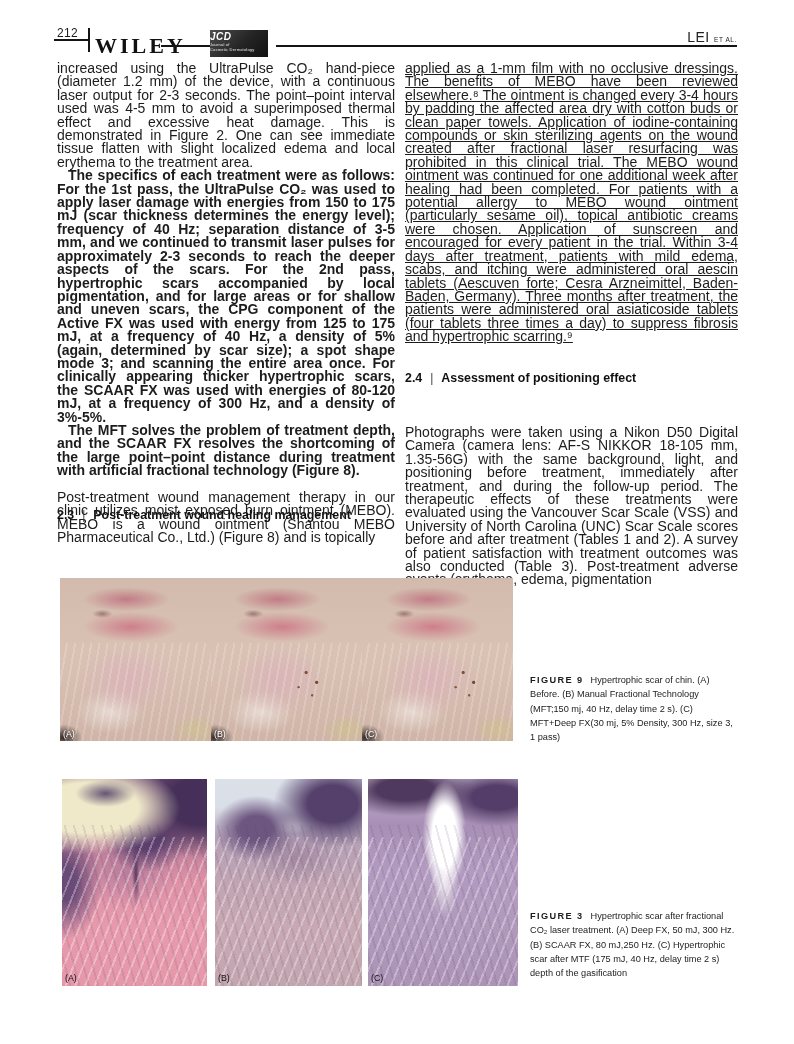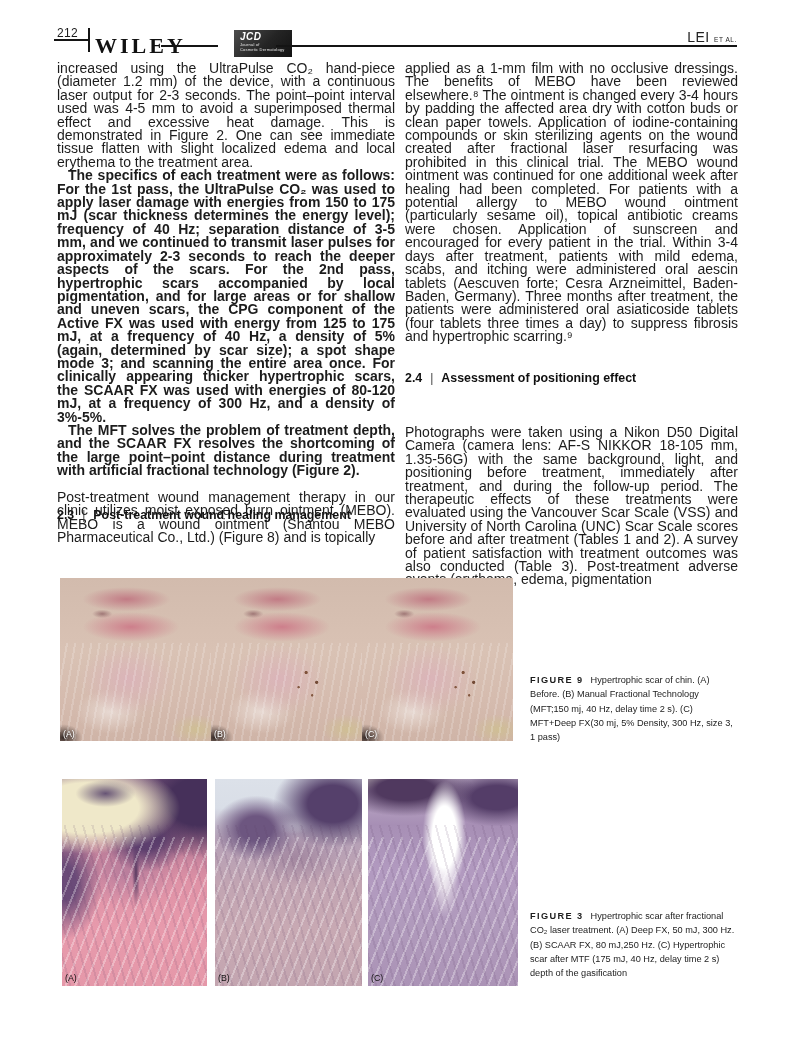--- a/index.html
+++ b/index.html
@@ -9,37 +9,37 @@
     border-right:1px solid #e0e0e0; border-bottom:1px solid #d8d8d8;
     font-family:"Liberation Sans", sans-serif; color:#1c1c1c;
   }
   
   .pgnum { position:absolute; left:57px; top:26px; font-size:12px; letter-spacing:0.3px; }
   .pgnum-rule { position:absolute; left:54px; top:39px; width:35px; height:1.5px; background:#141414; }
   .pgnum-vert { position:absolute; left:88px; top:28px; width:1.5px; height:24px; background:#141414; }
   .wiley { position:absolute; left:95px; top:33px; font-family:"Liberation Serif", serif;
            font-size:22px; font-weight:700; letter-spacing:3px; color:#111; }
   .hdr-dash { position:absolute; left:161px; top:45px; width:57px; height:2px; background:#141414; }
-  .jcd-box { position:absolute; left:234px; top:30px; width:58px; height:27px;
+  .jcd-box { position:absolute; left:210px; top:30px; width:58px; height:27px;
              background:linear-gradient(135deg,#4d4d4d 0%,#242424 55%,#111 100%);
-             color:#fff; padding:2px 6px; box-sizing:border-box; }
+             color:#fff; padding:2px 0; box-sizing:border-box; }
   .jcd-acronym { font-size:10px; font-weight:700; font-style:italic; letter-spacing:0.5px; line-height:10px; }
   .jcd-line { font-size:4px; line-height:5px; letter-spacing:0.2px; color:#e8e8e8; }
   .hdr-rule { position:absolute; left:276px; top:45px; width:461px; height:2px; background:#141414; }
   .running-head { position:absolute; left:600px; top:28px; width:137px; text-align:right; color:#222; }
   .running-head .rh-main { font-size:14px; letter-spacing:0.4px; }
   .running-head .rh-suffix { font-size:6.5px; letter-spacing:0.6px; }
   
   .col { position:absolute; font-size:14px; line-height:13.4px; text-align:justify; }
   .col p { margin:0; }
   .col p.indent { text-indent:11px;font-weight:bold; }
   .lcol-1 { left:57px; top:62px; width:338px; }
   .lcol-h { left:57px; top:468px; width:338px;margin-top:40px; }
   .lcol-2 { left:57px; top:491px; width:338px; }
-  .rcol-1 { left:405px; top:62px; width:333px; }
+  .rcol-1 { left:405px; top:62px; width:333px;text-decoration:underline; }
   .rcol-h { left:405px; top:371px; width:333px; }
   .rcol-2 { left:405px; top:399px; width:333px;margin-top:27px; }
   .sec-head { font-size:12.4px; font-weight:700; color:#101010; text-align:left; line-height:15px; }
   .sec-head .sec-div { font-weight:400; color:#444; padding:0 8px; font-size:12px; }
   
   .fig2 { position:absolute; left:60px; top:578px; width:453px; height:163px; display:flex; }
   .chin { position:relative; width:151px; height:163px; overflow:hidden;
     background:
       radial-gradient(ellipse 58px 16px at 44% 13%, rgba(193,120,131,0.95), rgba(193,120,131,0) 76%),
       radial-gradient(ellipse 62px 19px at 47% 30%, rgba(205,123,137,0.95), rgba(205,123,137,0) 78%),
@@ -122,21 +122,21 @@
   </div>
   <div class="hdr-rule"></div>
   <div class="running-head">
     <span class="rh-main">LEI</span>
     <span class="rh-suffix">ET AL.</span>
   </div>
 
   <div class="col lcol-1">
     <p>increased using the UltraPulse CO₂ hand-piece (diameter 1.2 mm) of the device, with a continuous laser output for 2-3 seconds. The point–point interval used was 4-5 mm to avoid a superimposed thermal effect and excessive heat damage. This is demonstrated in Figure 2. One can see immediate tissue flatten with slight localized edema and local erythema to the treatment area.</p>
     <p class="indent">The specifics of each treatment were as follows: For the 1st pass, the UltraPulse CO₂ was used to apply laser damage with energies from 150 to 175 mJ (scar thickness determines the energy level); frequency of 40 Hz; separation distance of 3-5 mm, and we continued to transmit laser pulses for approximately 2-3 seconds to reach the deeper aspects of the scars. For the 2nd pass, hypertrophic scars accompanied by local pigmentation, and for large areas or for shallow and uneven scars, the CPG component of the Active FX was used with energy from 125 to 175 mJ, at a frequency of 40 Hz, a density of 5% (again, determined by scar size); a spot shape mode 3; and scanning the entire area once. For clinically appearing thicker hypertrophic scars, the SCAAR FX was used with energies of 80-120 mJ, at a frequency of 300 Hz, and a density of 3%-5%.</p>
-    <p class="indent">The MFT solves the problem of treatment depth, and the SCAAR FX resolves the shortcoming of the large point–point distance during treatment with artificial fractional technology (Figure 2).</p>
+    <p class="indent">The MFT solves the problem of treatment depth, and the SCAAR FX resolves the shortcoming of the large point–point distance during treatment with artificial fractional technology (Figure 8).</p>
   </div>
   <div class="col lcol-h sec-head">
     <span>2.3</span><span class="sec-div">|</span><span>Post-treatment wound healing management</span>
   </div>
   <div class="col lcol-2">
     <p>Post-treatment wound management therapy in our clinic utilizes moist exposed burn ointment (MEBO). MEBO is a wound ointment (Shantou MEBO Pharmaceutical Co., Ltd.) (Figure 8) and is topically</p>
   </div>
 
   <div class="col rcol-1">
     <p>applied as a 1-mm film with no occlusive dressings. The benefits of MEBO have been reviewed elsewhere.⁸ The ointment is changed every 3-4 hours by padding the affected area dry with cotton buds or clean paper towels. Application of iodine-containing compounds or skin sterilizing agents on the wound created after fractional laser resurfacing was prohibited in this clinical trial. The MEBO wound ointment was continued for one additional week after healing had been completed. For patients with a potential allergy to MEBO wound ointment (particularly sesame oil), topical antibiotic creams were chosen. Application of sunscreen and encouraged for every patient in the trial. Within 3-4 days after treatment, patients with mild edema, scabs, and itching were administered oral aescin tablets (Aescuven forte; Cesra Arzneimittel, Baden-Baden, Germany). Three months after treatment, the patients were administered oral asiaticoside tablets (four tablets three times a day) to suppress fibrosis and hypertrophic scarring.⁹</p>

